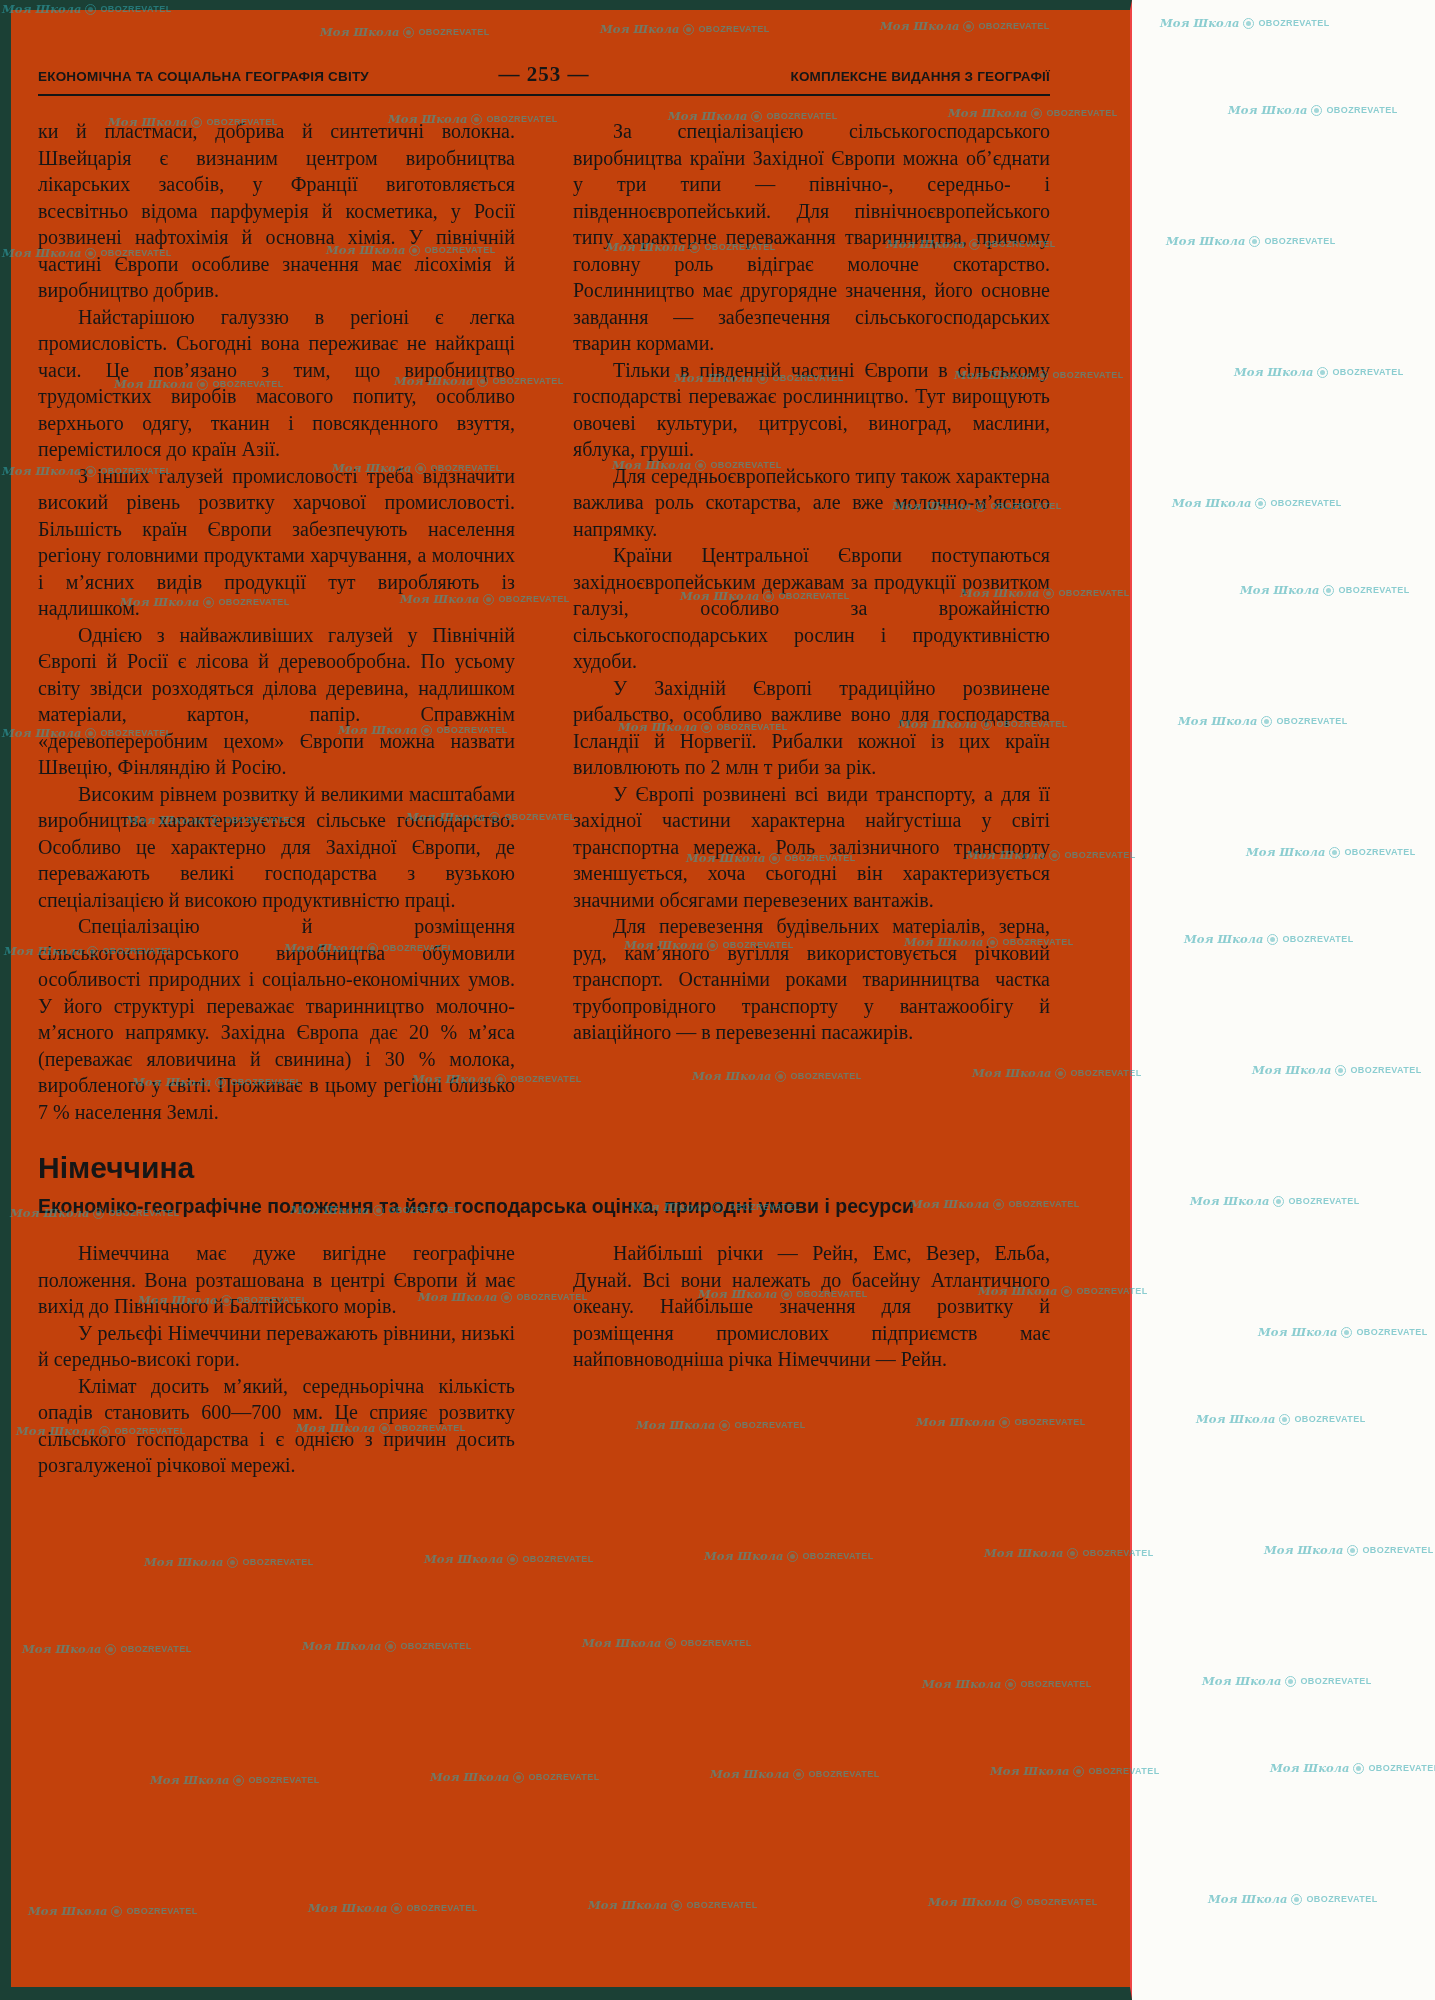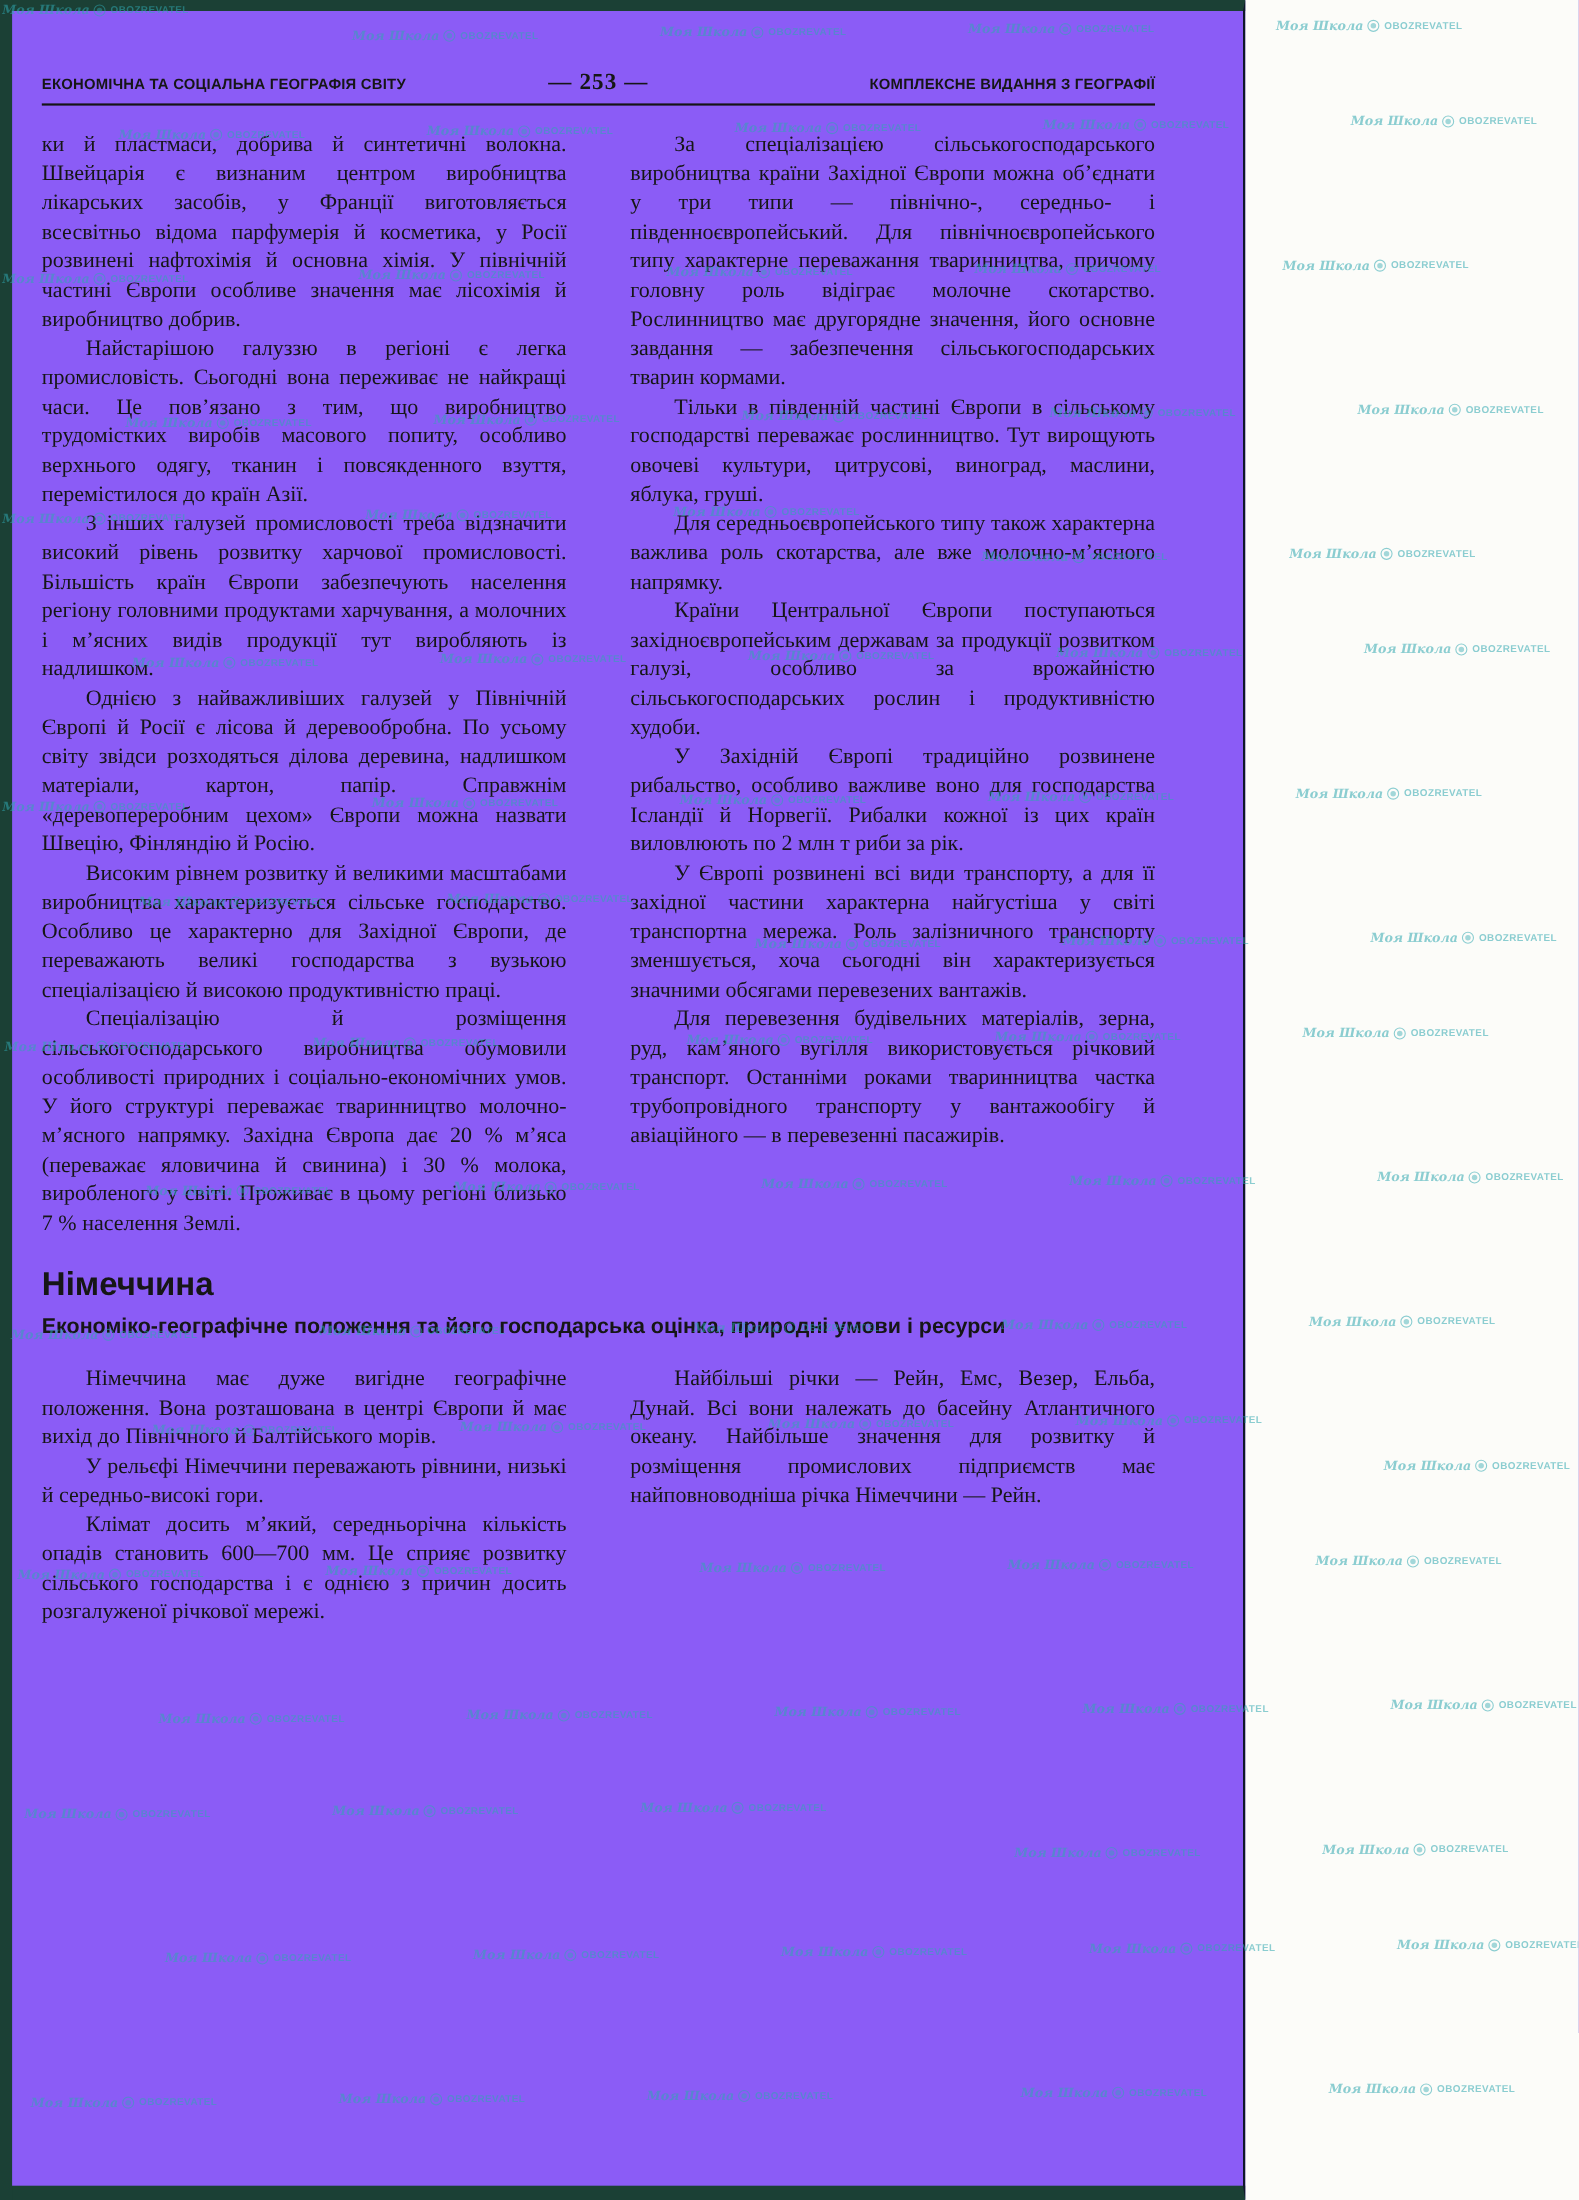--- a/index.html
+++ b/index.html
@@ -4,25 +4,25 @@
 <style>
   * { box-sizing: border-box; }
   html, body { margin: 0; padding: 0; background: #e8e8e4; }
   .canvas {
     position: relative; width: 1435px; height: 2000px;
     background: #fcfcf9; overflow: hidden;
     font-family: "Liberation Serif", "DejaVu Serif", serif; color: #161616;
   }
   .page {
     position: absolute; left: 0; top: 0; width: 1132px; height: 2000px;
-    background: #8b5cf6;
+    background: #c2410c;
     border-top: 10px solid var(--border-color, #1b4035);
     border-left: 11px solid var(--border-color, #1b4035);
     border-bottom: 13px solid var(--border-color, #1b4035);
-    border-right: 2px solid #0f172a;
+    border-right: 2px solid #ef4444;
   }
   .content { position: absolute; left: 27px; top: 52px; width: 1012px; }
   .header { display: flex; align-items: baseline; border-bottom: 2px solid #151515; padding-bottom: 7px; }
   .h-left, .h-right { flex: 1; font-family: "Liberation Sans", sans-serif; font-weight: bold; font-size: 13.5px; letter-spacing: .2px; }
   .h-right { text-align: right; }
   .h-center { font-weight: bold; font-size: 21px; letter-spacing: 1px; }
   .cols { display: flex; gap: 58px; margin-top: 22px; }
   .col { flex: 1; text-align: justify; font-size: 20px; line-height: 26.5px; }
   .col p { margin: 0; text-indent: 40px; }
   .col.first-flush p:first-child { text-indent: 0; }

